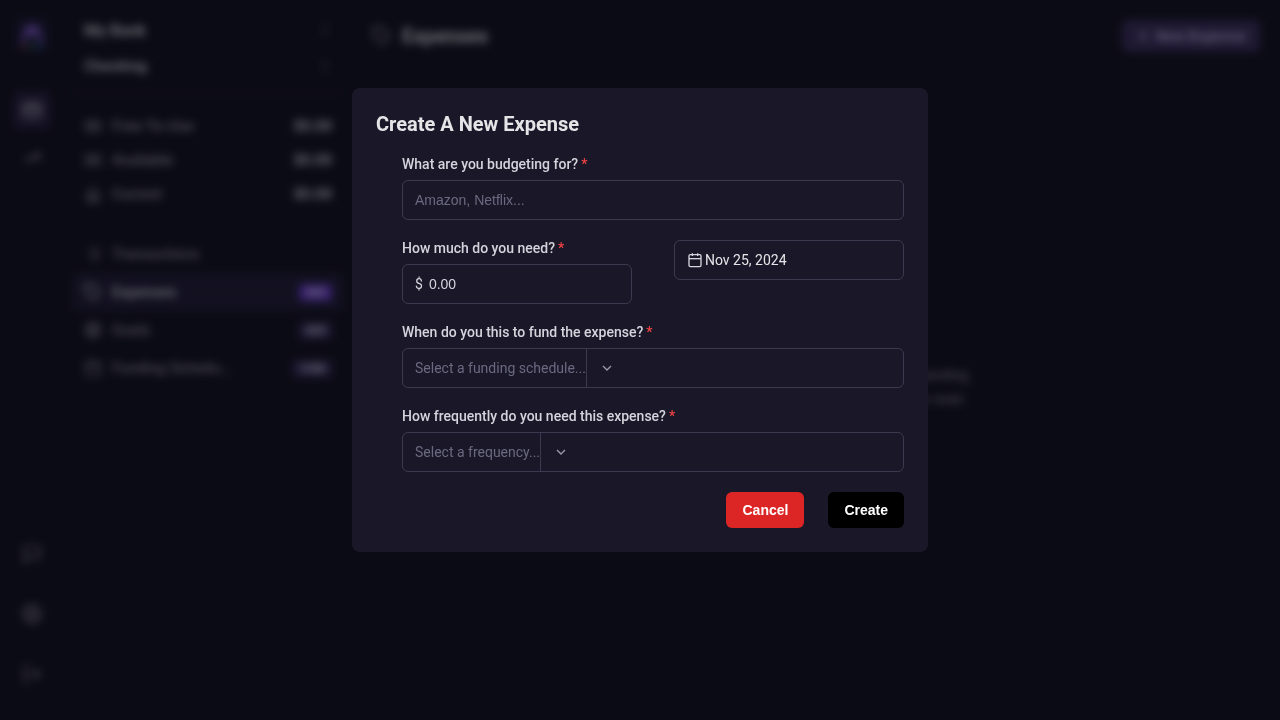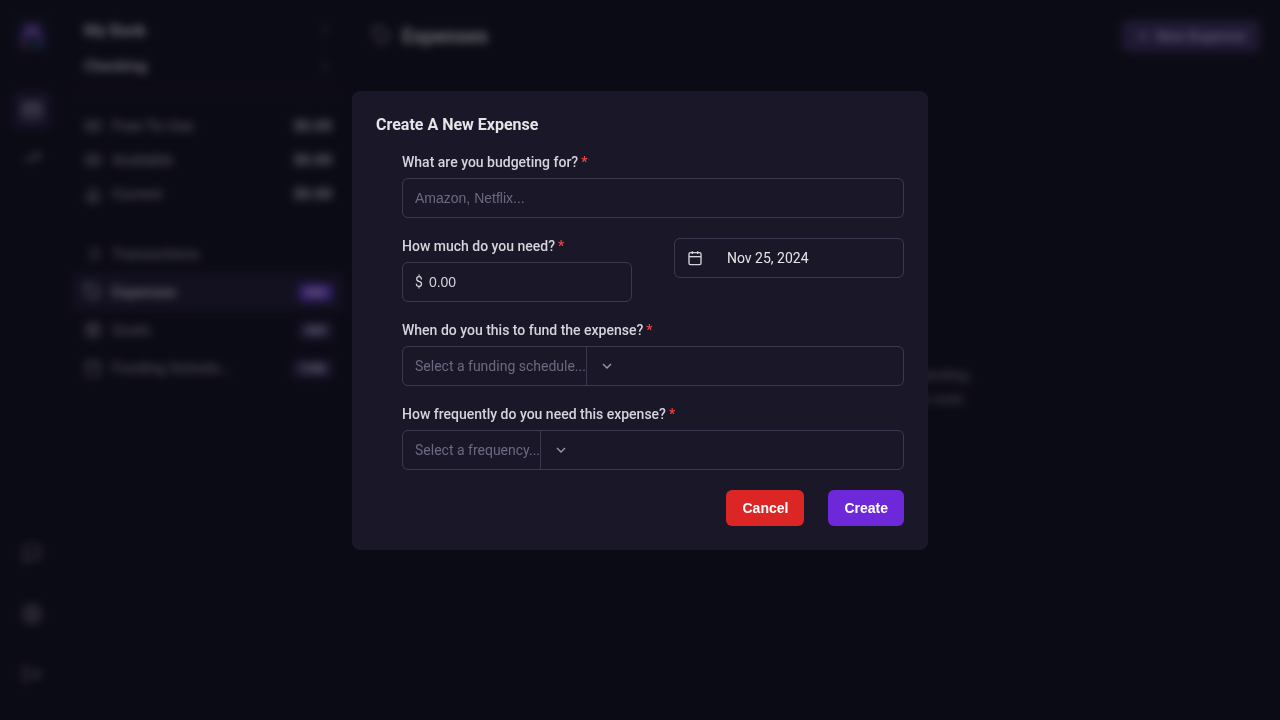--- a/index.html
+++ b/index.html
@@ -217,21 +217,21 @@
     }
     
     .modal {
       width: 576px;
       background: #1a1828;
       border-radius: 8px;
       padding: 24px;
       margin-top: -80px;
     }
     .modal-title {
-      font-size: 16px;
+      font-size: 20px;
       font-weight: 700;
       color: #e5e5e8;
       margin-bottom: 20px;
     }
     .form-group {
       margin-bottom: 20px;
       margin-left: 26px;
     }
     .form-label {
       display: block;
@@ -283,21 +283,21 @@
     .input-with-prefix input::placeholder {
       color: #d5d4dd;
     }
     .input-with-icon {
       display: flex;
       align-items: center;
       height: 40px;
       border: 1px solid #3b394f;
       border-radius: 6px;
       padding: 0 12px;
-      gap: 24px;
+      gap: 2px;
     }
     .input-with-icon .ic {
       color: #d5d4dd;
       width: 16px;
       height: 16px;
       flex-shrink: 0;
     }
     .input-with-icon .val {
       color: #e5e5e8;
       font-size: 14px;
@@ -338,21 +338,21 @@
       border-radius: 6px;
       font-size: 14px;
       font-weight: 600;
       cursor: pointer;
     }
     .btn-cancel {
       background: #dc2626;
       color: #fff;
     }
     .btn-create {
-      background: #6d28d9;
+      background: #000000;
       color: #fff;
     }
     .ic {
       width: 20px;
       height: 20px;
     }
   </style>
 </head>
 <body>
 

